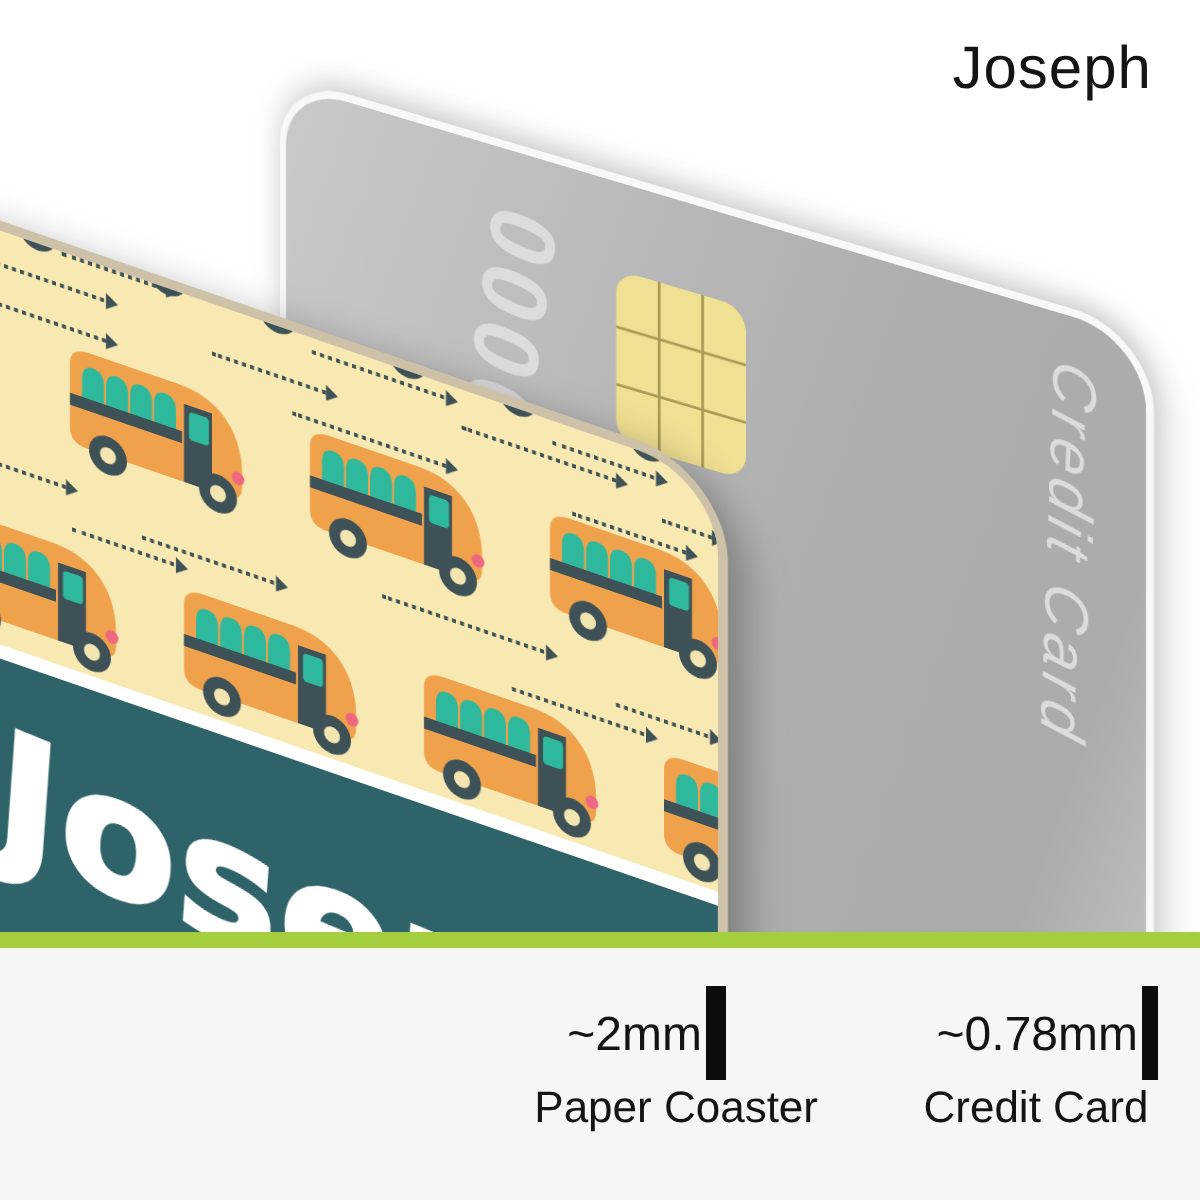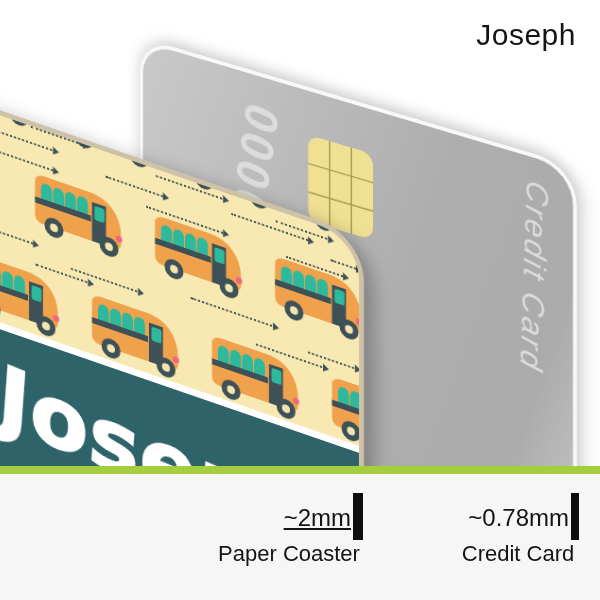--- a/index.html
+++ b/index.html
@@ -46,23 +46,23 @@
   
   .floor{position:absolute;left:0;right:0;top:466px;bottom:0;z-index:5;background:var(--floorBg,#f6f6f6);
          border-top:8px solid var(--greenLine,#a4ce3e);}
   .measure-value{position:absolute;top:30px;width:200px;text-align:right;
                  font-size:24px;color:var(--textBlack,#141414);}
   .measure-label{position:absolute;top:67px;width:240px;text-align:center;
                  font-size:22px;color:var(--textBlack,#141414);}
   .bar{position:absolute;top:19px;height:47px;background:#0d0d0d;}
   .bar-coaster{left:353px;width:10px;}
   .bar-card{left:571px;width:8px;}
-  .v-coaster{left:151px;text-decoration:underline;}
+  .v-coaster{left:151px;}
   .v-card{left:369px;}
-  .l-coaster{left:169px;}
+  .l-coaster{left:169px;text-align:right;}
   .l-card{left:398px;}
 </style>
 </head>
 <body>
 
 <div class="card-outer">
   <div class="card-inner">
     <span class="card-number">0000</span>
     <svg class="chip" width="65" height="86" viewBox="0 0 65 86">
       <rect x="0" y="0" width="65" height="86" rx="12" fill="var(--chipGold,#f0e092)"></rect>

